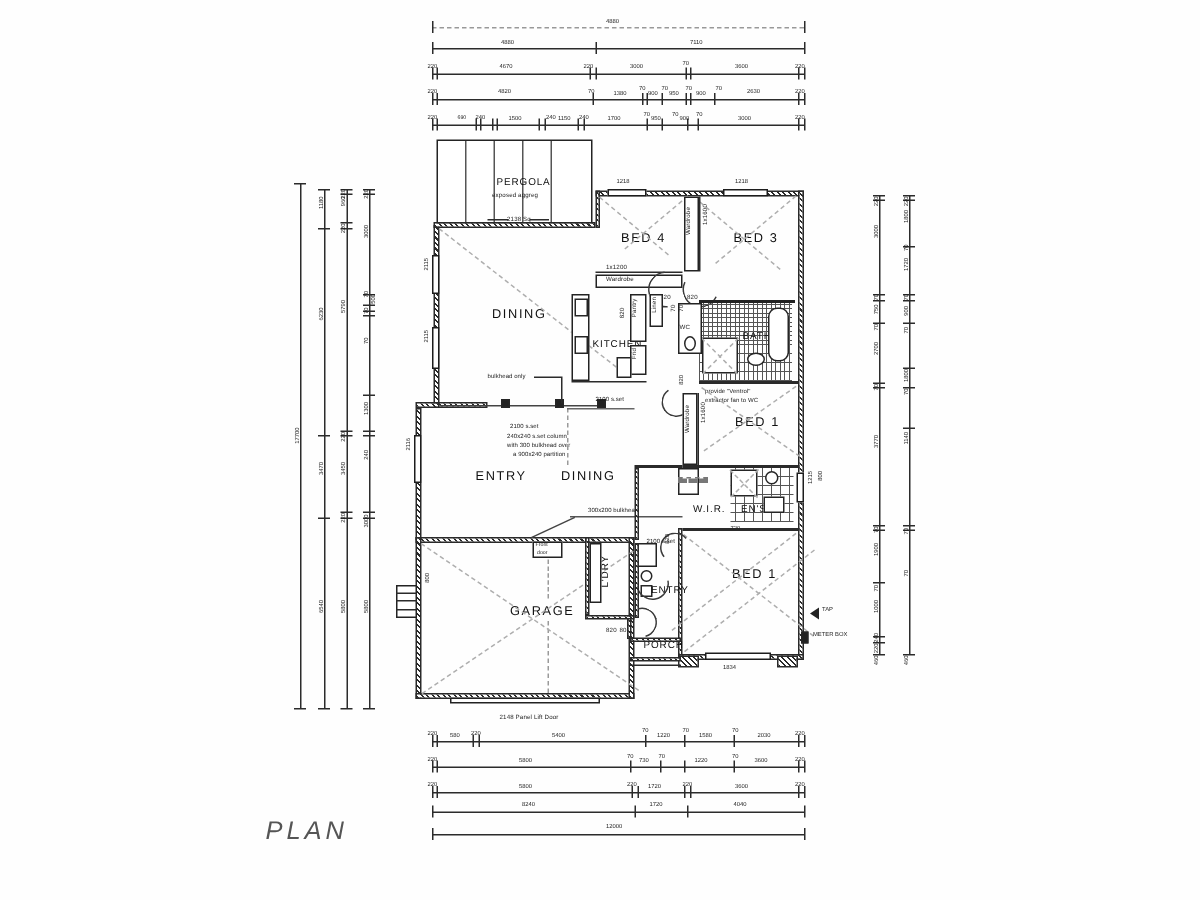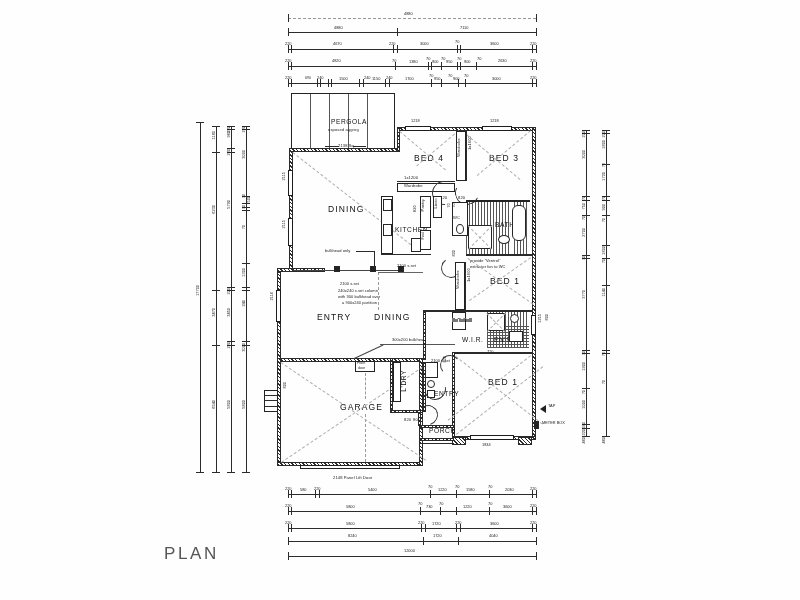--- a/index.html
+++ b/index.html
@@ -544,15 +544,15 @@
     <div class="lbl dim" style="left:348px;top:534px;">8240</div>
     <div class="lbl dim" style="left:433px;top:534px;">1720</div>
     <div class="lbl dim" style="left:489px;top:534px;">4040</div>
 
     <div class="h" style="left:288px;top:556px;width:248px;"></div>
     <div class="v" style="left:288px;top:552px;height:8px;"></div>
     <div class="v" style="left:536px;top:552px;height:8px;"></div>
     <div class="lbl dim" style="left:404px;top:549px;">12000</div>
   </div>
 
-  <div class="lbl title" style="left:164px;top:545px;">PLAN</div>
+  <div class="lbl title" style="left:177px;top:545px;font-style:italic;">PLAN</div>
 
 </div>
 
 </body></html>

